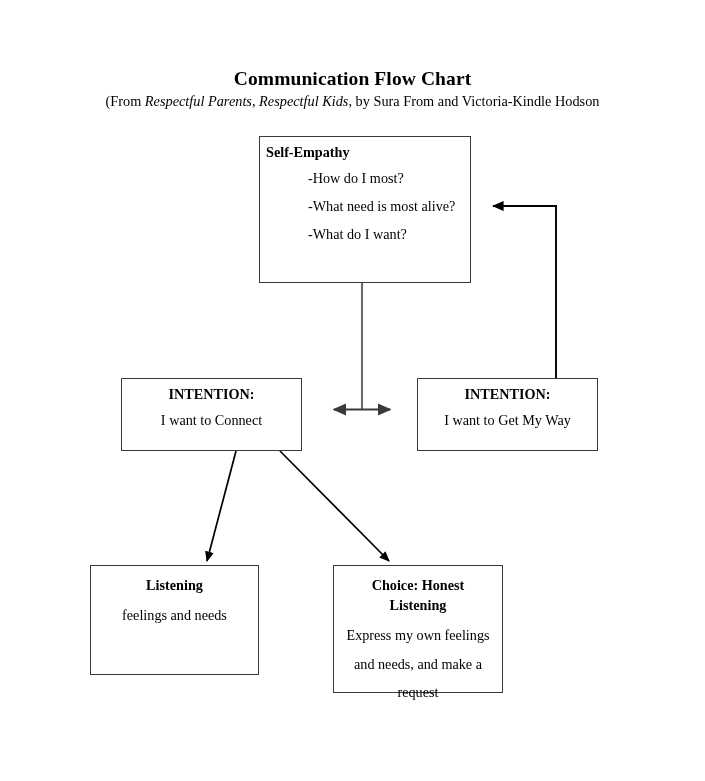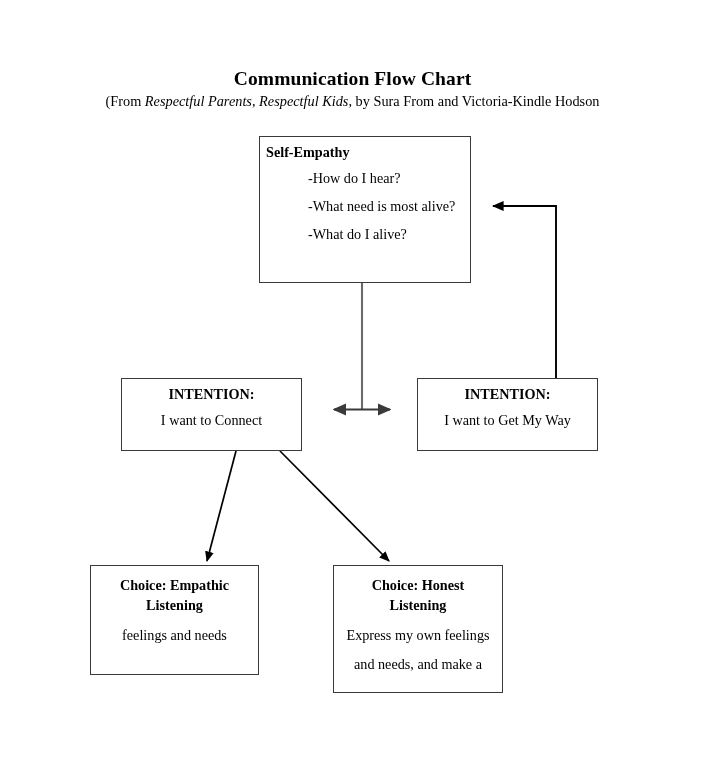--- a/index.html
+++ b/index.html
@@ -165,50 +165,50 @@
     <line x1="280" y1="451" x2="389" y2="561" stroke="#000000" stroke-width="1.7" marker-end="url(#arrow-black)"></line>
   </svg>
 
   <div class="title">Communication Flow Chart</div>
 
   <div class="subtitle"><span>(From </span><span class="it">Respectful Parents</span><span>, </span><span class="it">Respectful Kids</span><span>, by Sura From and Victoria-Kindle Hodson</span></div>
 
   <div class="box" id="box-self-empathy">
     <div class="se-heading">Self-Empathy</div>
     <ul class="se-list">
-      <li>-How do I hear?</li>
+      <li>-How do I most?</li>
       <li>-What need is most alive?</li>
-      <li>-What do I alive?</li>
+      <li>-What do I want?</li>
     </ul>
   </div>
 
   <div class="box" id="box-intention-connect">
     <div class="intention-heading">INTENTION:</div>
     <div class="intention-body">I want to Connect</div>
   </div>
 
   <div class="box" id="box-intention-my-way">
     <div class="intention-heading">INTENTION:</div>
     <div class="intention-body">I want to Get My Way</div>
   </div>
 
   <div class="box" id="box-choice-empathic">
     <div class="choice-heading">
-      <span class="ln">Choice: Empathic</span>
       <span class="ln">Listening</span>
     </div>
     <div class="choice-body">
       <span class="ln">feelings and needs</span>
     </div>
   </div>
 
   <div class="box" id="box-choice-honest">
     <div class="choice-heading">
       <span class="ln">Choice: Honest</span>
       <span class="ln">Listening</span>
     </div>
     <div class="choice-body">
       <span class="ln">Express my own feelings</span>
       <span class="ln">and needs, and make a</span>
+      <span class="ln">request</span>
     </div>
   </div>
 
 </div>
 
 </body></html>

